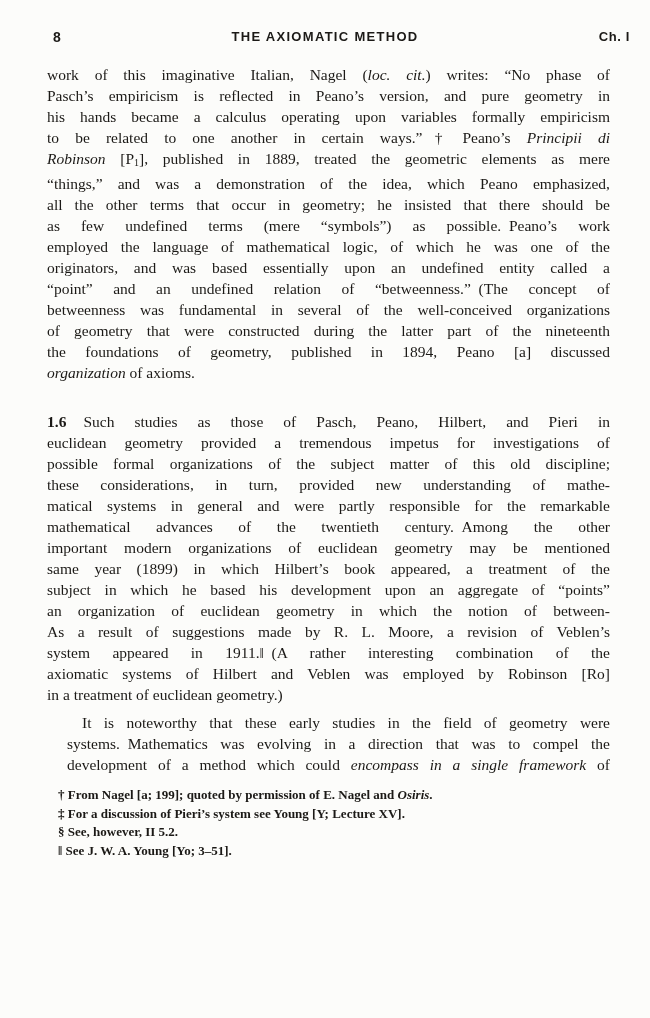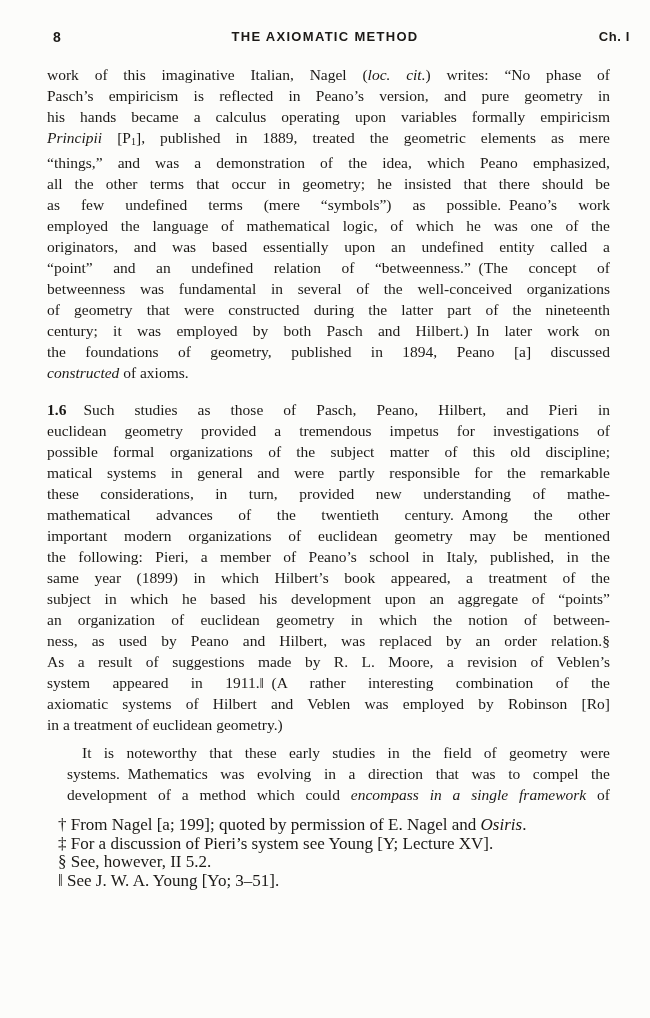--- a/index.html
+++ b/index.html
@@ -26,81 +26,80 @@
   .pgnum  { position: absolute; left: 53px;  top: 29px; font-size: 14px; }
   .runhead{ position: absolute; left: 0; right: 0; top: 29px; text-align: center; letter-spacing: 1.3px; }
   .chap   { position: absolute; right: 20px; top: 29px; letter-spacing: 0.6px; }
 
   .page-body {
     margin: 20px 40px 0 47px;
     font-size: 15.5px;
     line-height: 21px;
     font-family: Liberation Serif, serif;
   }
-  .para.section  { margin-top: 16px; }
+  .para.section  { margin-top: 28px; }
   .para.indented { margin-top: 7px; margin-left: 20px; }
   .para.indented .line:first-child { text-indent: 15px; }
 
   .line { text-align: justify; text-align-last: justify; }
   .line.flush { text-align-last: left; }
 
   .it { font-style: italic; }
   .bd { font-weight: 700; }
   .sn { padding-right: 17px; }
   .sb { font-size: 10px; vertical-align: -2px; }
 
   .footnotes {
     margin: 11px 40px 0 47px;
-    font-size: 17px;
+    font-size: 13px;
     line-height: 18.5px;
+    font-weight: bold;
   }
   .fn-line { text-align: left; text-indent: 11px; }
 </style>
 </head>
 <body>
 
 <div class="page">
 
   <header class="page-header">
     <span class="pgnum">8</span>
     <span class="runhead">THE AXIOMATIC METHOD</span>
     <span class="chap">Ch. I</span>
   </header>
 
   <main class="page-body">
       <div class="para continuation">
         <div class="line"><span>work of this imaginative Italian, Nagel (</span><span class="it">loc. cit.</span><span>) writes: “No phase of</span></div>
         <div class="line"><span>Pasch’s empiricism is reflected in Peano’s version, and pure geometry in</span></div>
         <div class="line"><span>his hands became a calculus operating upon variables formally empiricism</span></div>
-        <div class="line"><span class="it">Principii</span><span> [P</span><span class="sb">1</span><span>], published in 1889, treated the geometric elements as mere</span></div>
+        <div class="line"><span>to be related to one another in certain ways.”† Peano’s </span><span class="it">Principii di</span></div>
+        <div class="line"><span class="it">Robinson</span><span> [P</span><span class="sb">1</span><span>], published in 1889, treated the geometric elements as mere</span></div>
         <div class="line"><span>“things,” and was a demonstration of the idea, which Peano emphasized,</span></div>
         <div class="line"><span>all the other terms that occur in geometry; he insisted that there should be</span></div>
         <div class="line"><span>as few undefined terms (mere “symbols”) as possible. Peano’s work</span></div>
         <div class="line"><span>employed the language of mathematical logic, of which he was one of the</span></div>
         <div class="line"><span>originators, and was based essentially upon an undefined entity called a</span></div>
         <div class="line"><span>“point” and an undefined relation of “betweenness.” (The concept of</span></div>
         <div class="line"><span>betweenness was fundamental in several of the well-conceived organizations</span></div>
         <div class="line"><span>of geometry that were constructed during the latter part of the nineteenth</span></div>
-        <div class="line"><span>century; it was employed by both Pasch and Hilbert.) In later work on</span></div>
         <div class="line"><span>the foundations of geometry, published in 1894, Peano [a] discussed</span></div>
-        <div class="line flush"><span class="it">constructed</span><span> of axioms.</span></div>
+        <div class="line flush"><span class="it">organization</span><span> of axioms.</span></div>
       </div>
       <div class="para section">
         <div class="line"><span class="bd sn">1.6</span><span>Such studies as those of Pasch, Peano, Hilbert, and Pieri in</span></div>
         <div class="line"><span>euclidean geometry provided a tremendous impetus for investigations of</span></div>
         <div class="line"><span>possible formal organizations of the subject matter of this old discipline;</span></div>
+        <div class="line"><span>these considerations, in turn, provided new understanding of mathe-</span></div>
         <div class="line"><span>matical systems in general and were partly responsible for the remarkable</span></div>
-        <div class="line"><span>these considerations, in turn, provided new understanding of mathe-</span></div>
         <div class="line"><span>mathematical advances of the twentieth century. Among the other</span></div>
         <div class="line"><span>important modern organizations of euclidean geometry may be mentioned</span></div>
-        <div class="line"><span>the following: Pieri, a member of Peano’s school in Italy, published, in the</span></div>
         <div class="line"><span>same year (1899) in which Hilbert’s book appeared, a treatment of the</span></div>
         <div class="line"><span>subject in which he based his development upon an aggregate of “points”</span></div>
         <div class="line"><span>an organization of euclidean geometry in which the notion of between-</span></div>
-        <div class="line"><span>ness, as used by Peano and Hilbert, was replaced by an order relation.§</span></div>
         <div class="line"><span>As a result of suggestions made by R. L. Moore, a revision of Veblen’s</span></div>
         <div class="line"><span>system appeared in 1911.‖ (A rather interesting combination of the</span></div>
         <div class="line"><span>axiomatic systems of Hilbert and Veblen was employed by Robinson [Ro]</span></div>
         <div class="line flush"><span>in a treatment of euclidean geometry.)</span></div>
       </div>
       <div class="para indented">
         <div class="line"><span>It is noteworthy that these early studies in the field of geometry were</span></div>
         <div class="line"><span>systems. Mathematics was evolving in a direction that was to compel the</span></div>
         <div class="line"><span>development of a method which could </span><span class="it">encompass in a single framework</span><span> of</span></div>
       </div>

